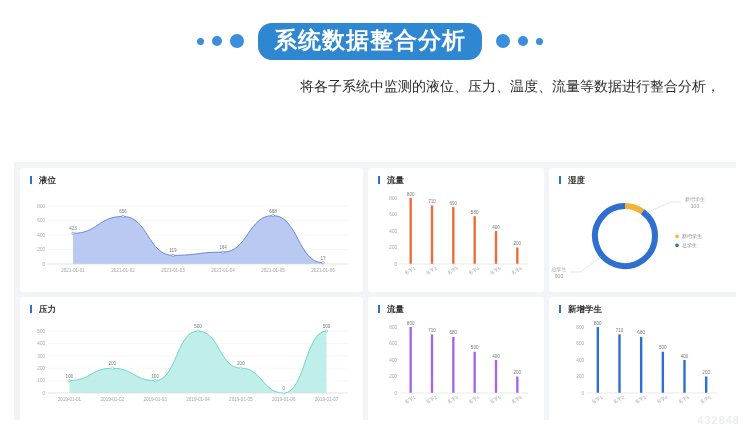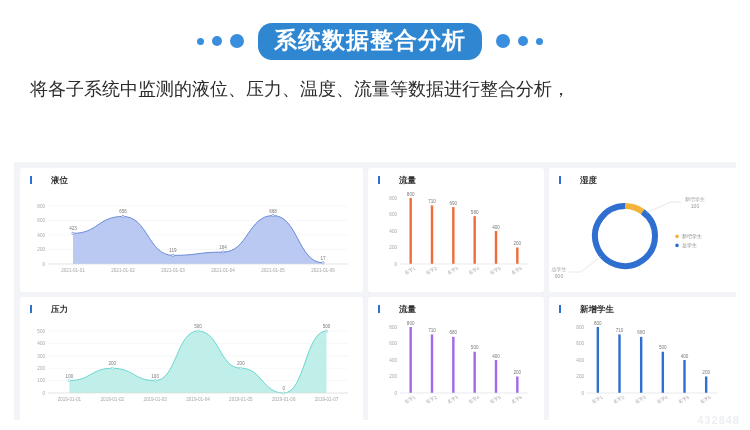--- a/index.html
+++ b/index.html
@@ -31,23 +31,23 @@
     font-size:23px;
     font-weight:bold;
     letter-spacing:1px;
     line-height:1;
     white-space:nowrap;
     margin:0 6px;
   }
 
   
   .subtitle {
-    text-align:left;
+    text-align:right;
     color:#2b2b2b;
-    font-size:18px;
+    font-size:14px;
     line-height:1.55;
     padding:6px 30px 0 30px;
   }
   .subtitle div { white-space:nowrap; }
 
   
   .dashboard {
     position:absolute;
     left:14px; top:162px;
     width:722px; height:258px;
@@ -65,21 +65,21 @@
     border-radius:3px;
     position:relative;
     overflow:hidden;
   }
   .card-title {
     position:absolute;
     left:10px; top:8px;
     font-size:8.5px;
     color:#333;
     font-weight:bold;
-    display:flex; align-items:center; gap:19px;
+    display:flex; align-items:center; gap:7px;
     line-height:1;
   }
   .title-bar {
     width:2px; height:8px; background:#2f6fd0; display:inline-block;
   }
 
   .plot { position:absolute; left:0; top:0; width:100%; height:100%; }
 
   .axis-label { font-size:4.6px; fill:#a6a6a6; font-family:"Liberation Sans",sans-serif; }
   .val-label  { font-size:4.6px; fill:#7a7a7a; font-family:"Liberation Sans",sans-serif; text-anchor:middle; }

